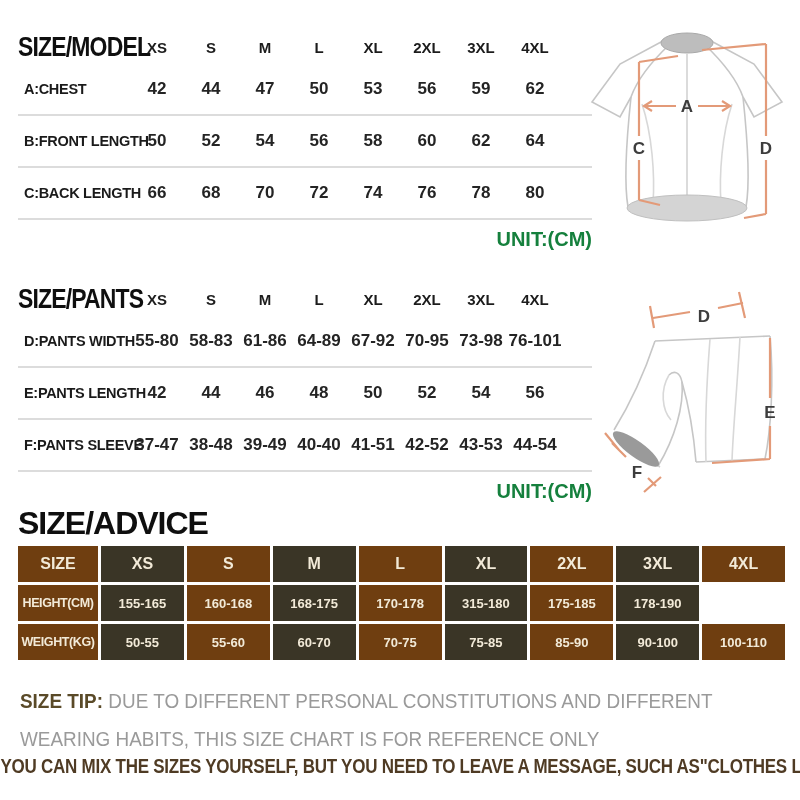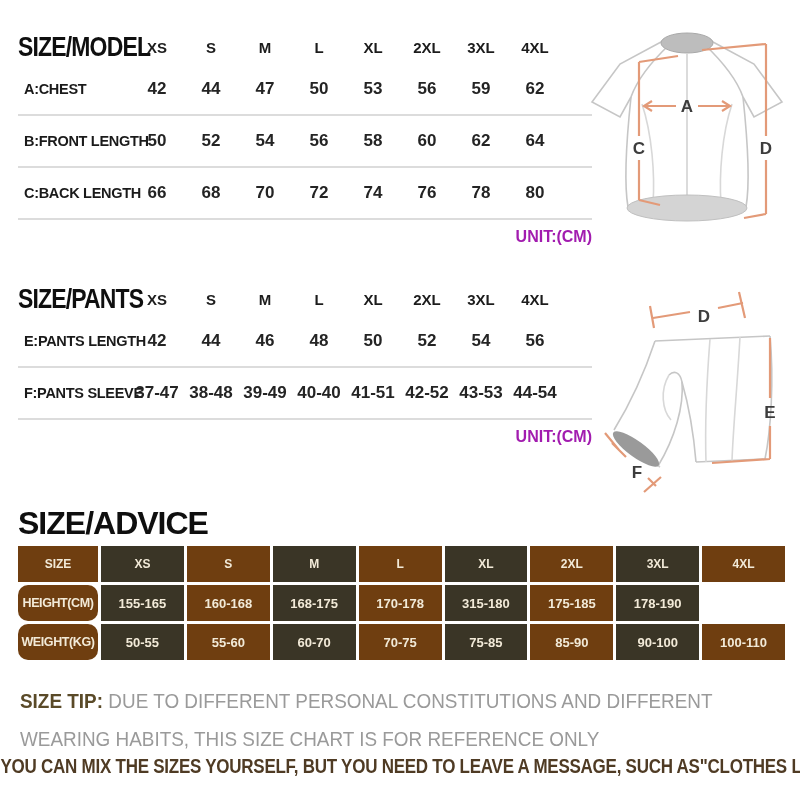--- a/index.html
+++ b/index.html
@@ -10,31 +10,31 @@
   
   .mtable { position:absolute; left:18px; width:574px; }
   .mrow, .mhead { display:grid; grid-template-columns:112px repeat(8,54px) 1fr; align-items:center; }
   .mhead { height:34px; }
   .mrow  { height:52px; border-bottom:2px solid #dcdcdc; }
   .ttl { font-size:28px; font-weight:700; color:#0f0f0f; letter-spacing:-1px;
          transform:scaleX(.82); transform-origin:left center; white-space:nowrap; }
   .cell { text-align:center; font-weight:700; font-size:17px; color:#242424; }
   .mhead .cell { font-size:15px; color:#1c1c1c; }
   .rlabel { font-weight:700; font-size:14.5px; color:#1a1a1a; letter-spacing:-0.3px; white-space:nowrap;margin-left:6px; }
-  .unit { text-align:right; font-weight:700; font-size:16px; color:#a21caf; padding-top:8px; }
+  .unit { text-align:right; font-weight:700; font-size:20px; color:#15803d; padding-top:8px; }
 
   
   .advice { position:absolute; left:18px; top:546px; width:767px; }
   .arow { display:grid; grid-template-columns:80px repeat(8,1fr); gap:3px; margin-bottom:3px; }
   .acell { height:36px; display:flex; align-items:center; justify-content:center;
            color:#f2ead8; font-weight:700; font-size:13px; white-space:nowrap; }
   .arow > :nth-child(odd)  { background:#6f3e10; }
   .arow > :nth-child(even) { background:#3a3526; }
-  .ahead .acell { font-size:12px; }
-  .alab { font-size:12.5px; letter-spacing:-0.4px;border-radius:10px; }
+  .ahead .acell { font-size:16px; }
+  .alab { font-size:12.5px; letter-spacing:-0.4px; }
 
   
   .tip { position:absolute; left:20px; top:682px; width:852px; transform:scaleX(.9);
          transform-origin:left top; font-size:21px; line-height:38px; color:#9a9a9a; font-weight:400; }
   .tip-label { color:#5a4a28; font-weight:700; margin-right:6px; }
   .footer { position:absolute; left:-70px; top:755px; width:940px; transform:scaleX(.85);
             transform-origin:center top; text-align:center; font-size:20px; font-weight:700;
             color:#4f3b24; letter-spacing:-0.3px; white-space:nowrap; }
 
   svg text { font-family:"Liberation Sans","DejaVu Sans",sans-serif; font-weight:700; fill:#3d3d3d; }
@@ -120,20 +120,31 @@
   <div class="mhead">
     <span class="ttl">SIZE/PANTS</span>
   <span class="cell">XS</span>
       <span class="cell">S</span>
       <span class="cell">M</span>
       <span class="cell">L</span>
       <span class="cell">XL</span>
       <span class="cell">2XL</span>
       <span class="cell">3XL</span>
       <span class="cell">4XL</span>
+    </div>
+  <div class="mrow">
+    <span class="rlabel">D:PANTS WIDTH</span>
+  <span class="cell">55-80</span>
+      <span class="cell">58-83</span>
+      <span class="cell">61-86</span>
+      <span class="cell">64-89</span>
+      <span class="cell">67-92</span>
+      <span class="cell">70-95</span>
+      <span class="cell">73-98</span>
+      <span class="cell">76-101</span>
     </div>
   <div class="mrow">
     <span class="rlabel">E:PANTS LENGTH</span>
   <span class="cell">42</span>
       <span class="cell">44</span>
       <span class="cell">46</span>
       <span class="cell">48</span>
       <span class="cell">50</span>
       <span class="cell">52</span>
       <span class="cell">54</span>

